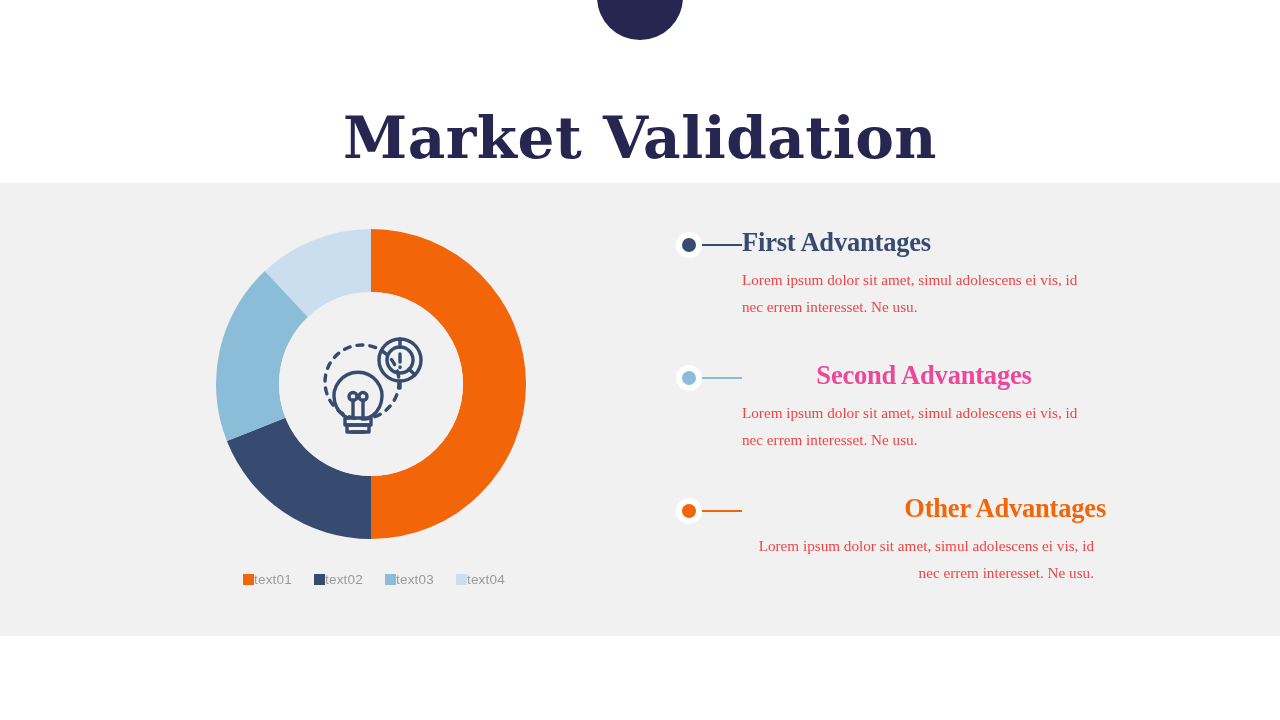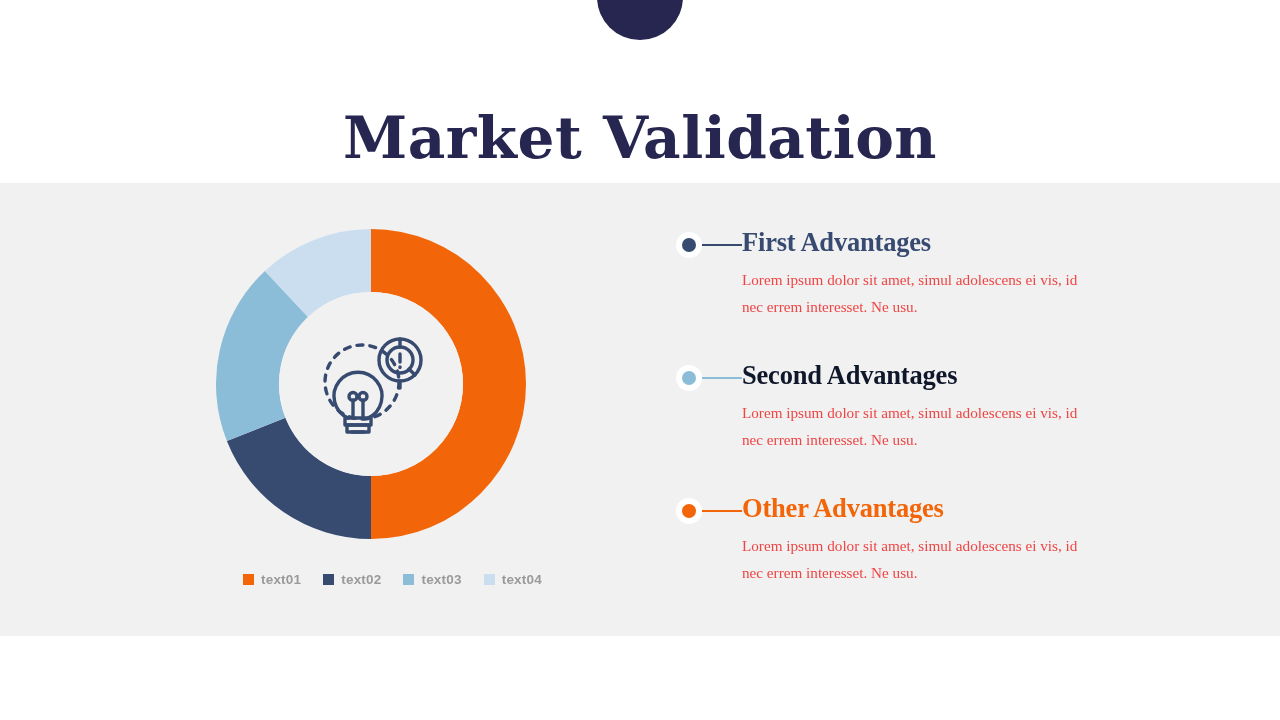--- a/index.html
+++ b/index.html
@@ -85,43 +85,41 @@
     position: absolute;
     left: 243px;
     top: 572px;
     display: flex;
     align-items: center;
     gap: 22px;
   }
   .legend-item {
     display: flex;
     align-items: center;
-    gap: 7px;
-    font-weight: bold;
   }
   .legend-swatch {
     width: 11px;
     height: 11px;
     flex: none;
   }
   .legend-label {
     font-size: 13.5px;
     color: #9a9a9a;
     letter-spacing: 0.2px;
   }
 
   
   #advantages-list {
     position: absolute;
     left: 676px;
     top: 225px;
     width: 430px;
   }
   .adv-item { position: relative; margin-bottom: 38px; font-family: Liberation Serif, serif; }
-  .adv-item:last-child { margin-bottom: 0; }
+  .adv-item:last-child { margin-bottom: 0; text-align: right; }
 
   .adv-marker {
     position: absolute;
     left: 0;
     top: 7px;
     width: 66px;
     height: 26px;
   }
   .adv-dot-ring {
     position: absolute;
@@ -241,21 +239,21 @@
         <div class="adv-heading" style="color: rgb(55, 74, 112);">First Advantages</div>
         <div class="adv-body">Lorem ipsum dolor sit amet, simul adolescens ei vis, id nec errem interesset. Ne usu.</div>
       </div>
       <div class="adv-item">
         <div class="adv-marker">
           <div class="adv-dot-ring">
             <div class="adv-dot" style="background: rgb(140, 189, 216);"></div>
           </div>
           <div class="adv-line" style="background: rgb(140, 189, 216);"></div>
         </div>
-        <div class="adv-heading" style="color: #0f172a;">Second Advantages</div>
+        <div class="adv-heading" style="color: #ec4899; text-align: center;">Second Advantages</div>
         <div class="adv-body">Lorem ipsum dolor sit amet, simul adolescens ei vis, id nec errem interesset. Ne usu.</div>
       </div>
       <div class="adv-item">
         <div class="adv-marker">
           <div class="adv-dot-ring">
             <div class="adv-dot" style="background: rgb(242, 101, 9);"></div>
           </div>
           <div class="adv-line" style="background: rgb(242, 101, 9);"></div>
         </div>
         <div class="adv-heading" style="color: rgb(242, 101, 9);">Other Advantages</div>

